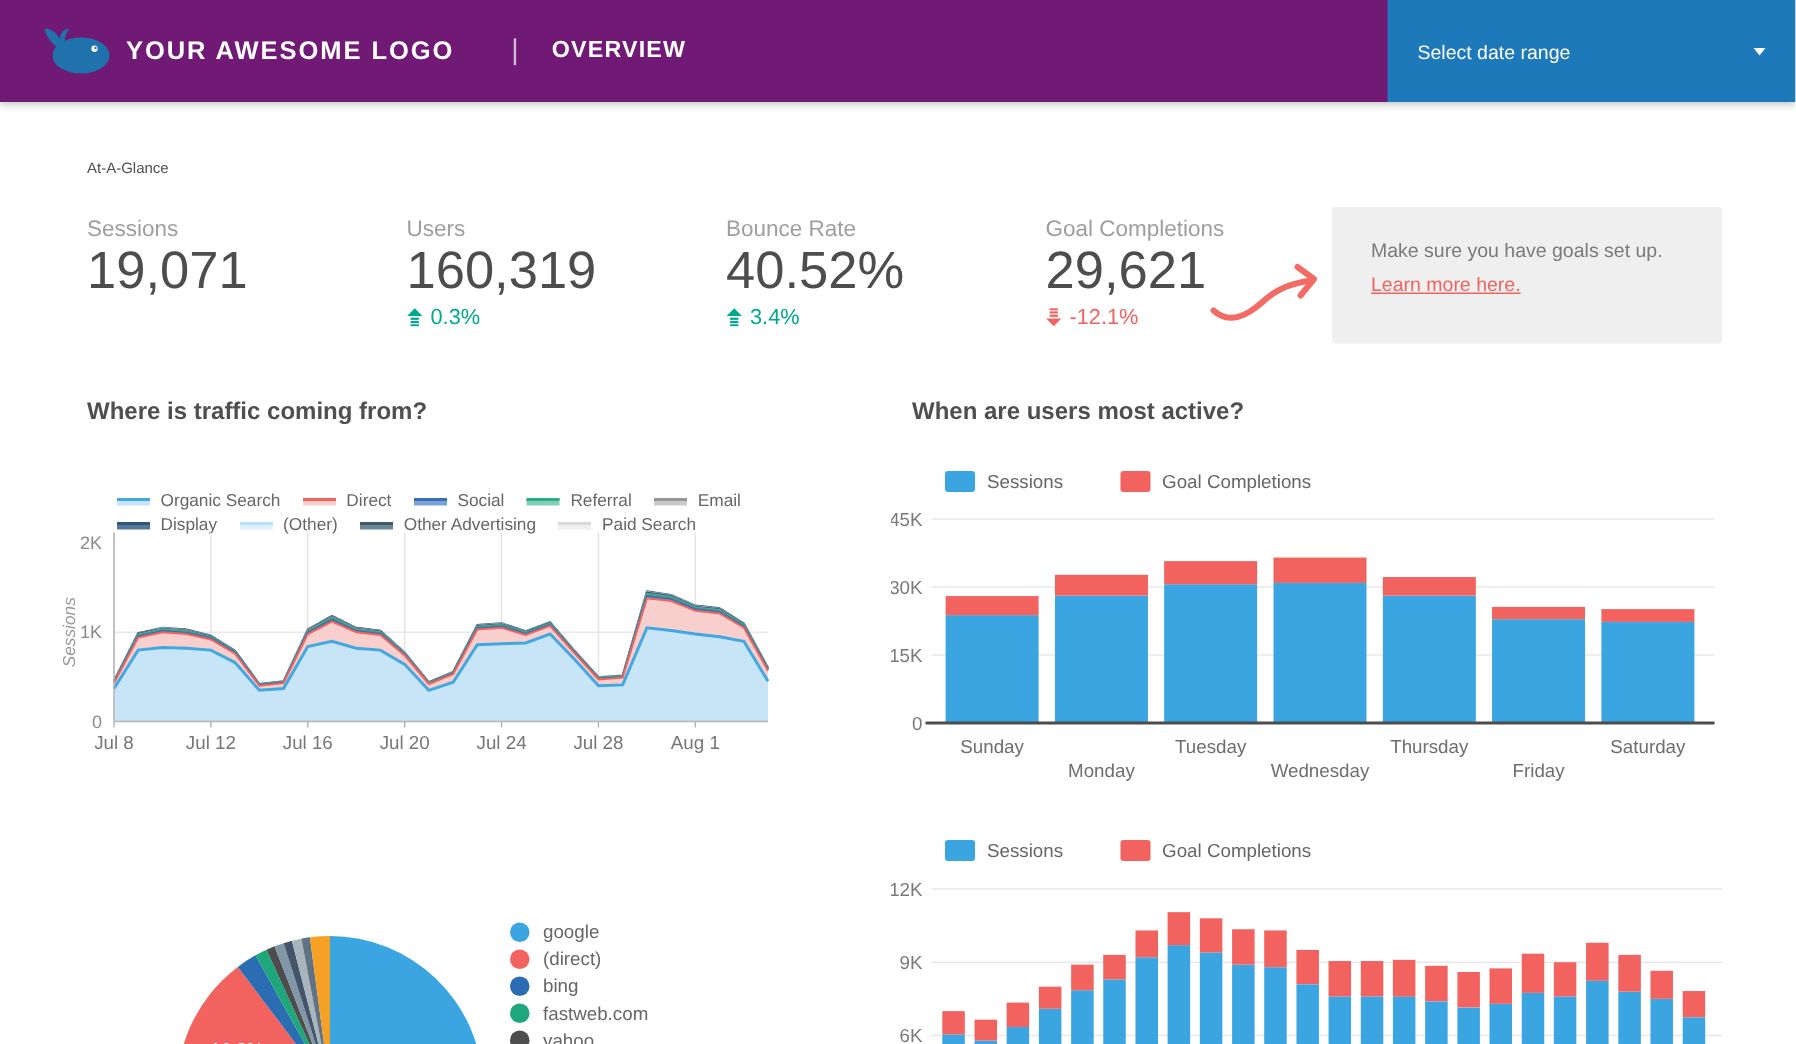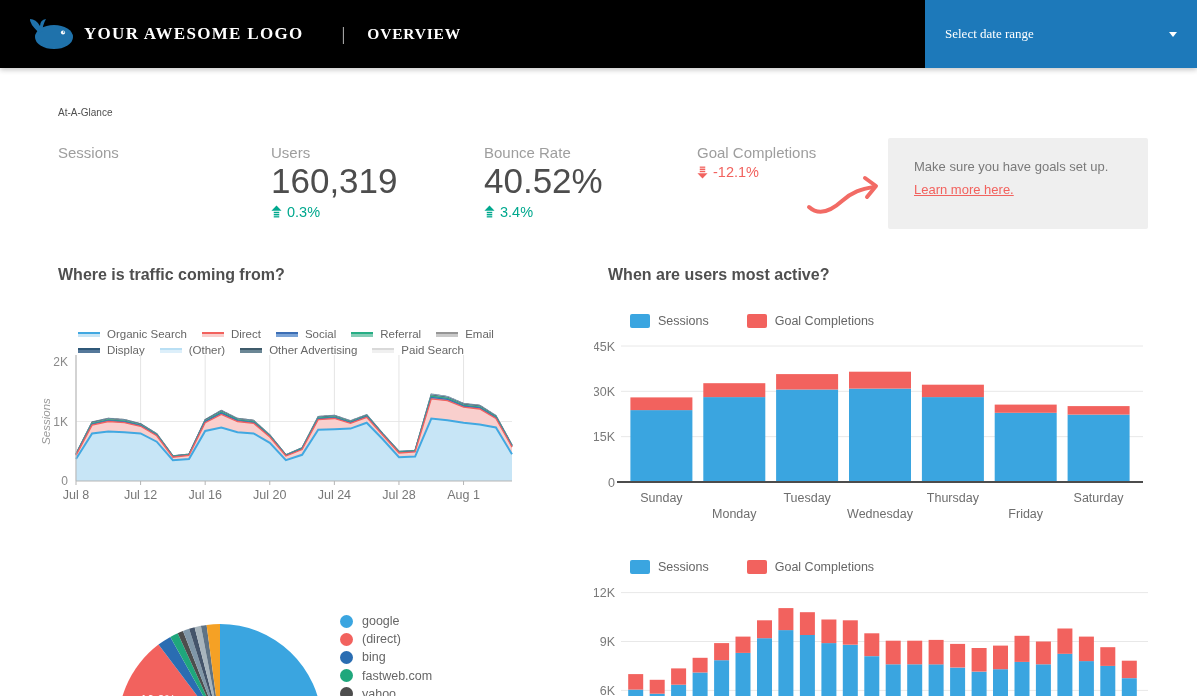--- a/index.html
+++ b/index.html
@@ -1,22 +1,22 @@
 <!DOCTYPE html>
 <html><head>
 <meta charset="utf-8">
 <style>
   * { margin:0; padding:0; box-sizing:border-box; }
   body { font-family:"Liberation Sans", sans-serif; background:#fff; }
   #page { position:relative; width:1197px; height:696px; overflow:hidden; background:#fff; }
 
   
   header { position:absolute; top:0; left:0; width:1197px; height:68px;
-           background:#000000; display:flex; align-items:stretch;
-           box-shadow:0 2px 5px rgba(0,0,0,.22); z-index:5;font-family:Liberation Serif, serif; }
+           background:#701a75; display:flex; align-items:stretch;
+           box-shadow:0 2px 5px rgba(0,0,0,.22); z-index:5; }
   .logo { display:flex; align-items:center; padding-left:26px; }
   .logo svg { margin-right:10px; }
   .logo-text { color:#fff; font-weight:700; font-size:17px; letter-spacing:1.3px; }
   .nav-divider { color:rgba(255,255,255,.7); font-size:19px; font-weight:300;
                  align-self:center; margin:0 22px 0 38px; }
   .nav-title { color:#fff; font-weight:700; font-size:15.5px; letter-spacing:.8px; align-self:center; }
   .hspacer { flex:1; }
   .dropdown { display:flex; align-items:center; color:#fff; font-size:13px; cursor:pointer; }
   .dropdown.source { width:172px; background:#2c98d4; padding:0 22px; }
   .dropdown.date   { width:272px; background:#1d79ba; padding:0 20px; }
@@ -93,20 +93,21 @@
       <span>Select date range</span>
       <span class="caret"></span>
     </div>
   </header>
 
   <section class="glance">
     <h1>At-A-Glance</h1>
     <div class="kpis">
       <div class="kpi up">
         <div class="klabel">Sessions</div>
+        <div class="value">19,071</div>
       </div>
       <div class="kpi up">
         <div class="klabel">Users</div>
         <div class="value">160,319</div>
         <div class="delta">
           <svg class="delta-icon" width="11" height="13" viewBox="0 0 12 13" fill="currentColor">
               <path d="M6 0 L11.5 5.6 H0.5 Z"></path>
               <rect x="3" y="6.8" width="6" height="1.6"></rect>
               <rect x="3" y="9.2" width="6" height="1.6"></rect>
               <rect x="3" y="11.6" width="6" height="1.4"></rect>
@@ -122,20 +123,21 @@
               <path d="M6 0 L11.5 5.6 H0.5 Z"></path>
               <rect x="3" y="6.8" width="6" height="1.6"></rect>
               <rect x="3" y="9.2" width="6" height="1.6"></rect>
               <rect x="3" y="11.6" width="6" height="1.4"></rect>
             </svg>
           <span>3.4%</span>
         </div>
       </div>
       <div class="kpi down">
         <div class="klabel">Goal Completions</div>
+        <div class="value">29,621</div>
         <div class="delta">
           <svg class="delta-icon" width="11" height="13" viewBox="0 0 12 13" fill="currentColor">
               <path d="M6 0 L11.5 5.6 H0.5 Z"></path>
               <rect x="3" y="6.8" width="6" height="1.6"></rect>
               <rect x="3" y="9.2" width="6" height="1.6"></rect>
               <rect x="3" y="11.6" width="6" height="1.4"></rect>
             </svg>
           <span>-12.1%</span>
         </div>
       </div>

